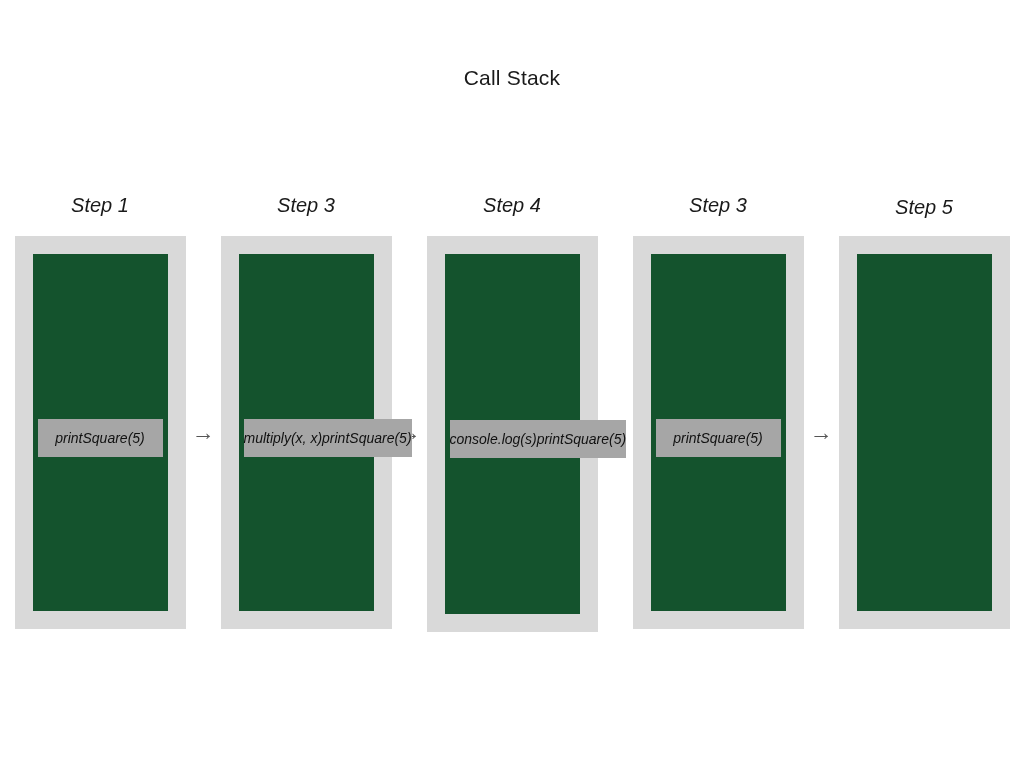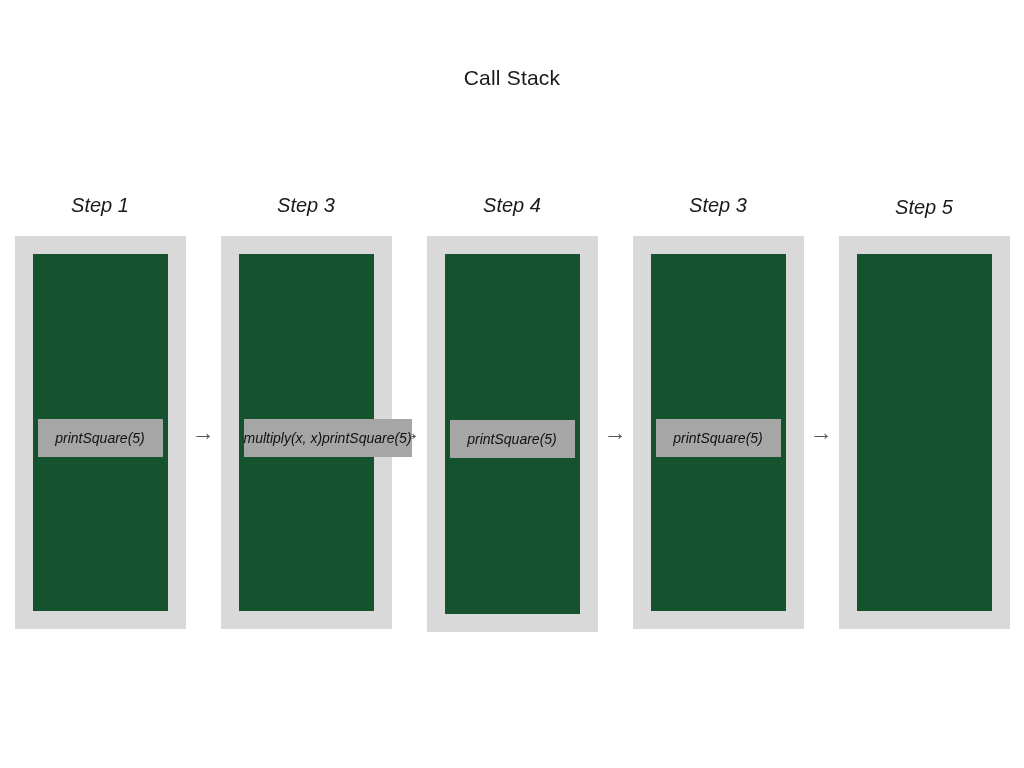--- a/index.html
+++ b/index.html
@@ -129,20 +129,21 @@
     </div>
   </div>
 
   <div class="arrow-cell">
     <span class="arrow-glyph">→</span>
   </div>
 
   <div class="step-group taller">
     <div class="step-label">Step 4</div>
     <div class="stack-box">
+      <div class="frame">console.log(s)</div>
       <div class="frame">printSquare(5)</div>
     </div>
   </div>
 
   <div class="arrow-cell">
     <span class="arrow-glyph">→</span>
   </div>
 
   <div class="step-group">
     <div class="step-label">Step 3</div>

